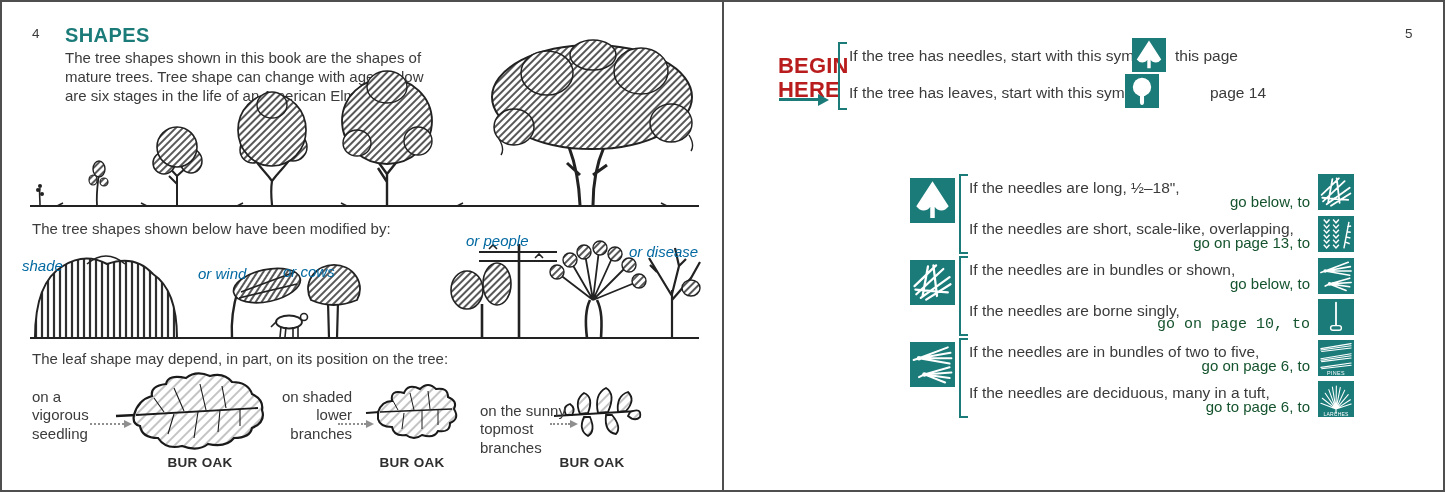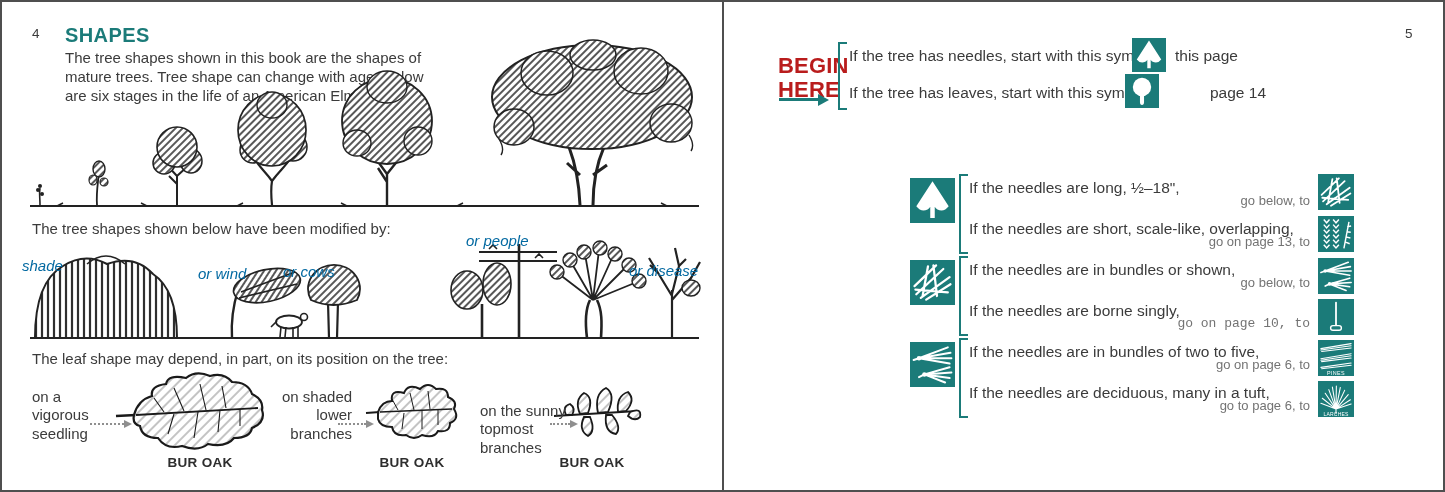--- a/index.html
+++ b/index.html
@@ -18,21 +18,21 @@
   .leaf-caption { position:absolute; font-size:13.5px; font-weight:600; letter-spacing:.3px; color:#2e2e2e; text-align:center; width:100px; }
   .dotarrow { position:absolute; height:0; border-top:2px dotted #8f8f8f; }
   .dotarrow::after { content:""; position:absolute; right:-8px; top:-5px; width:0; height:0;
     border-left:8px solid #8f8f8f; border-top:4px solid transparent; border-bottom:4px solid transparent; }
   .begin { position:absolute; font-size:22px; font-weight:bold; color:#b91c1c; line-height:1.1; white-space:pre-line; letter-spacing:.2px; }
   .begin-arrow-line { position:absolute; width:40px; height:3px; background:#1b7b79; }
   .begin-arrow-head { position:absolute; width:0; height:0; border-left:11px solid #1b7b79;
     border-top:6px solid transparent; border-bottom:6px solid transparent; }
   .bracket { position:absolute; width:9px; border:2.5px solid #1b7b79; border-right:none; box-sizing:border-box; }
   .rule-text { position:absolute; font-size:15.5px; color:#3b3b3b; white-space:nowrap; }
-  .goto-text { position:absolute; font-size:13px; color:#737373; text-align:right; white-space:nowrap; }
+  .goto-text { position:absolute; font-size:15px; color:#14532d; text-align:right; white-space:nowrap; }
   .ticon { position:absolute; display:block; }
   svg text { font-family:"Liberation Sans", sans-serif; }
 </style>
 </head>
 <body>
 
 <svg width="0" height="0" style="position:absolute" aria-hidden="true">
   <defs>
     <pattern id="hx" width="5" height="5" patternUnits="userSpaceOnUse" patternTransform="rotate(45)">
       <rect width="5" height="5" fill="#ffffff"></rect>
@@ -190,21 +190,21 @@
     </g>
 
     <path d="M645 104 L645 56 M645 62 L622 24 M645 60 L652 32 L648 14 M645 66 L664 44 L673 28 M630 38 L623 31 M652 32 L659 25" stroke="#222" stroke-width="2.2" fill="none"></path>
     <ellipse cx="664" cy="54" rx="9" ry="8" fill="url(#hx)" stroke="#222" stroke-width="1.4"></ellipse>
   </svg>
 
   <div class="mod-label" style="left:20px; top:255px;text-align:center;">shade</div>
   <div class="mod-label" style="left:196px; top:263px;">or wind</div>
   <div class="mod-label" style="left:281px; top:261px;">or cows</div>
   <div class="mod-label" style="left:464px; top:230px;">or people</div>
-  <div class="mod-label" style="left:627px; top:260px;">or disease</div>
+  <div class="mod-label" style="left:627px; top:241px;">or disease</div>
 
   <div class="heading-line" style="left:30px; top:348px;">The leaf shape may depend, in part, on its position on the tree:</div>
 
   <svg class="ticon" style="left:112px; top:364px;" width="152" height="90" viewBox="0 0 152 90">
     <path d="M2 50 L22 49" stroke="#1a1a1a" stroke-width="2.5"></path>
     <path d="M20 49 Q24 34 38 30 Q36 20 52 18 Q54 8 72 12 Q82 4 96 10 Q110 6 118 16 Q134 16 138 28 Q150 34 148 44 Q152 56 138 62 Q136 72 120 72 Q112 82 94 78 Q84 86 68 80 Q52 84 44 72 Q28 72 26 60 Q18 58 20 49 Z" fill="url(#hl)" stroke="#1a1a1a" stroke-width="2.2"></path>
     <path d="M22 49 L144 42" stroke="#1a1a1a" stroke-width="1.8"></path>
     <path d="M50 46 L40 32 M70 45 L60 22 M92 44 L86 18 M112 42 L108 20 M60 48 L54 68 M84 46 L80 72 M106 44 L104 66 M126 43 L126 60" stroke="#1a1a1a" stroke-width="1.1"></path>
   </svg>
 

